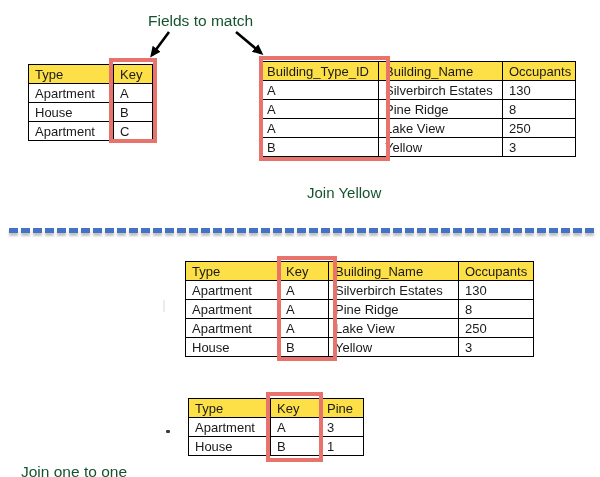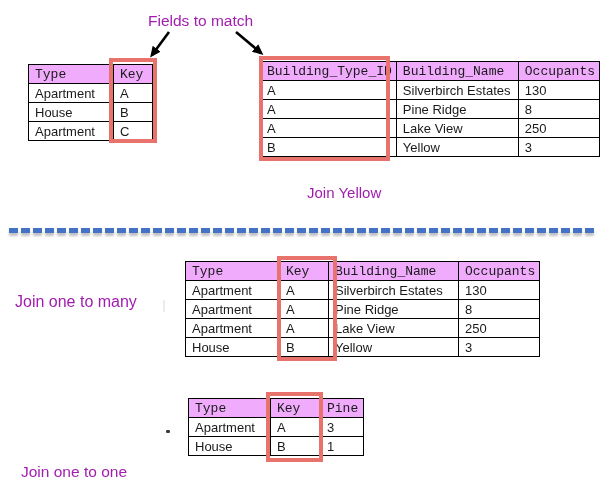--- a/index.html
+++ b/index.html
@@ -3,38 +3,38 @@
 <meta charset="utf-8">
 <style>
   * { margin:0; padding:0; box-sizing:border-box; }
   html,body { background:#fff; }
   body { font-family:"Liberation Sans", sans-serif; color:#1a1a1a; }
   .canvas {
     position:relative; width:600px; height:477px; background:#ffffff;
     overflow:hidden;
   }
   .label {
-    position:absolute; white-space:nowrap; color:#a21caf;
+    position:absolute; white-space:nowrap; color:#14532d;
   }
   .lbl-fields { left:148px; top:12px; font-size:15.5px; }
   .lbl-target { left:47px;  top:184px; font-size:15px; }
   .lbl-joinlayer { left:307px; top:184px; font-size:15px; }
   .lbl-many { left:15px; top:293px; font-size:16px; }
   .lbl-one  { left:21px; top:415px; font-size:15.5px;margin-top:48px; }
 
   table.dt {
     position:absolute; border-collapse:collapse; table-layout:fixed;
     font-size:13px; background:#fff;
   }
   table.dt td, table.dt th {
     border:1.5px solid #000; height:19px; padding:0 4px 0 6px;
     font-weight:normal; text-align:left; vertical-align:middle;
     overflow:hidden; white-space:nowrap;
   }
-  table.dt th { background:#f0abfc;font-family:Liberation Mono, monospace; }
+  table.dt th { background:#fde047; }
 
   .t-target { left:28px; top:64px; }
   .t-join   { left:260px; top:61px; }
   .t-many   { left:185px; top:261px; }
   .t-one    { left:188px; top:398px; }
 
   .redbox {
     position:absolute; border:4px solid #e8736c; background:transparent;
     pointer-events:none;
   }
@@ -142,21 +142,20 @@
       <td>3</td>
     </tr>
   </tbody>
     </table>
 
   <div class="label lbl-joinlayer">Join Yellow</div>
 
   <div class="dash-shadow"></div>
   <div class="dash-line"></div>
 
-  <div class="label lbl-many">Join one to many</div>
   <div class="stray-arc"></div>
 
   <table class="dt t-many">
     <colgroup>
         <col style="width:94px">
         <col style="width:49px">
         <col style="width:130px">
         <col style="width:75px">
       </colgroup>
     <tbody>

